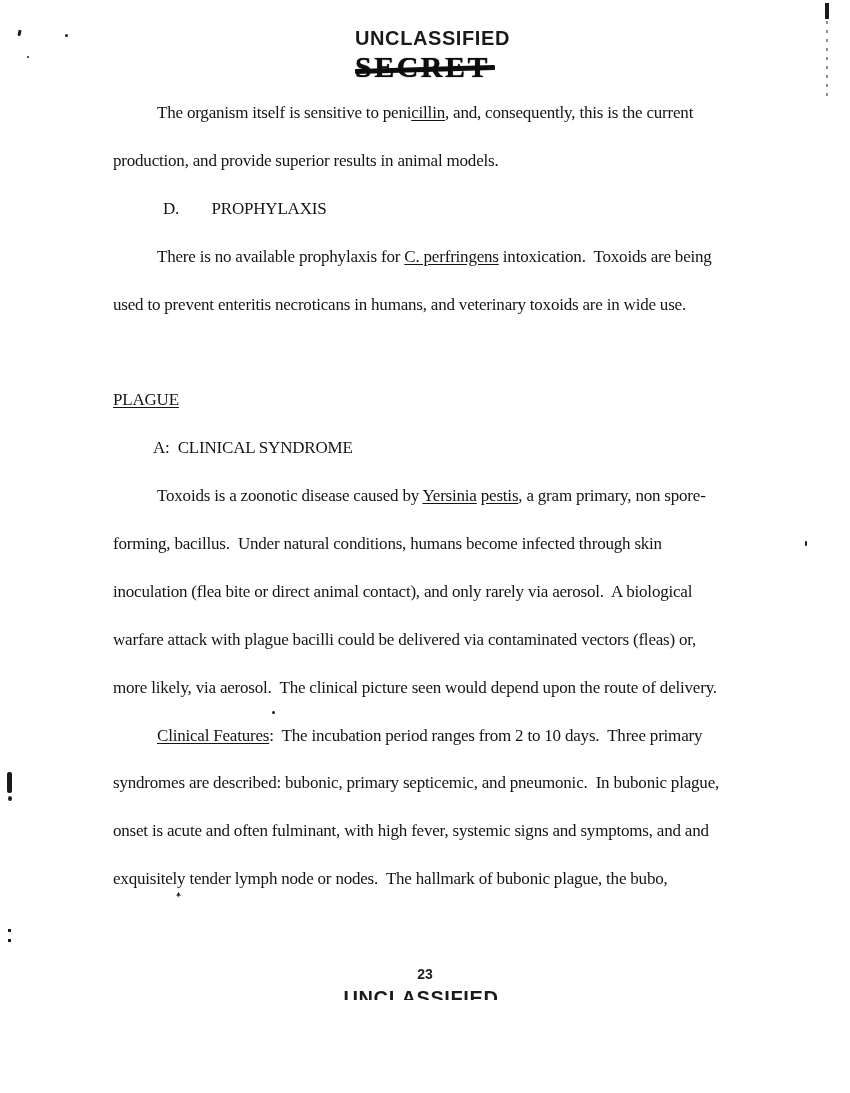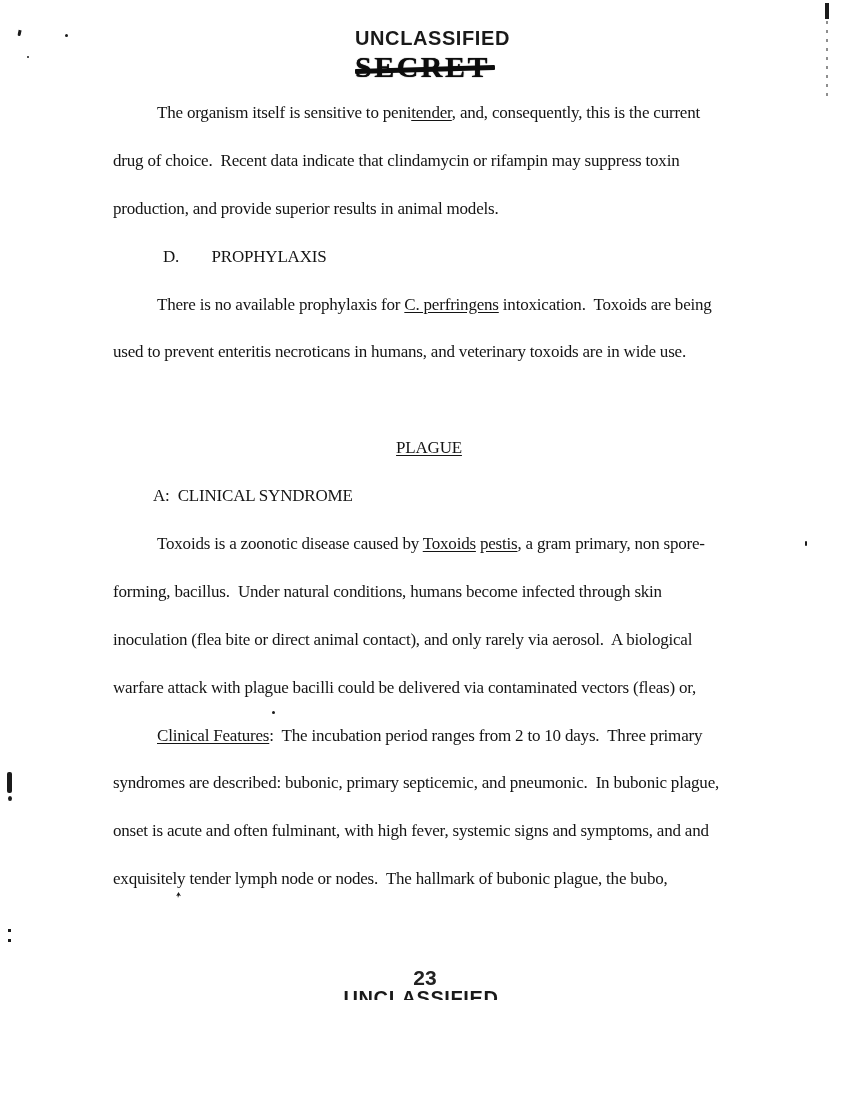--- a/index.html
+++ b/index.html
@@ -16,21 +16,21 @@
   .secret-top .secret-text{filter:blur(0.3px);text-shadow:0 0 1px #000;}
   .secret-bottom{top:1014px;left:-16px;font-size:31px;letter-spacing:4px;}
   .secret-bottom .secret-text{filter:blur(0.5px);
       -webkit-mask-image:linear-gradient(97deg,#000 18%,rgba(0,0,0,.85) 35%,rgba(0,0,0,.30) 60%,rgba(0,0,0,.18) 78%,rgba(0,0,0,.5) 100%);
       mask-image:linear-gradient(97deg,#000 18%,rgba(0,0,0,.85) 35%,rgba(0,0,0,.30) 60%,rgba(0,0,0,.18) 78%,rgba(0,0,0,.5) 100%);}
   .strike{position:absolute;height:5px;background:#0d0d0d;border-radius:1px;}
   .strike-top{top:67px;left:355px;width:140px;transform:rotate(-1.6deg);}
   .strike-bottom{top:1030px;left:336px;width:170px;transform:rotate(-1deg);filter:blur(0.3px);}
 
   .f-pagenum{position:absolute;top:966px;left:0;right:0;text-align:center;
-             font-family:"Liberation Sans",sans-serif;font-size:21px;font-weight:600;color:#222;}
+             font-family:"Liberation Sans",sans-serif;font-size:14px;font-weight:600;color:#222;}
   .f-unclass{position:absolute;top:987px;left:-8px;right:0;text-align:center;
              font-family:"Liberation Sans",sans-serif;font-weight:700;font-size:20px;
              letter-spacing:0.6px;color:#1a1a1a;}
 
   
   .stamp{position:absolute;left:534px;top:969px;transform:rotate(4.6deg);transform-origin:0 0;
          font-family:"Liberation Sans",sans-serif;font-size:15px;color:var(--stamp,#3f3f3f);
          letter-spacing:1.4px;filter:blur(0.35px);white-space:pre;}
   .stamp-row{line-height:21px;}
   .stamp-val{margin-left:15px;}
@@ -66,33 +66,33 @@
 
 <div class="page">
 
   <div class="h-unclass">UNCLASSIFIED</div>
   <div class="secret-wrap secret-top">
     <span class="secret-text">SECRET</span>
   </div>
   <div class="strike strike-top"></div>
 
   <div class="body-text" id="body-lines">
-      <div class="line ind"><span>The organism itself is sensitive to peni</span><span class="u">tender</span><span>, and, consequently, this is the current</span></div>
-      <div class="line"><span>drug of choice.  Recent data indicate that clindamycin or rifampin may suppress toxin</span></div>
+      <div class="line ind"><span>The organism itself is sensitive to peni</span><span class="u">cillin</span><span>, and, consequently, this is the current</span></div>
       <div class="line"><span>production, and provide superior results in animal models.</span></div>
       <div class="line ind2 b"><span>D.        PROPHYLAXIS</span></div>
       <div class="line ind"><span>There is no available prophylaxis for </span><span class="u">C. perfringens</span><span> intoxication.  Toxoids are being</span></div>
       <div class="line"><span>used to prevent enteritis necroticans in humans, and veterinary toxoids are in wide use.</span></div>
       <div class="line"></div>
-      <div class="line" style="text-align: center;"><span class="b u">PLAGUE</span></div>
+      <div class="line" style=""><span class="b u">PLAGUE</span></div>
       <div class="line ind3 b"><span>A:  CLINICAL SYNDROME</span></div>
-      <div class="line ind"><span>Toxoids is a zoonotic disease caused by </span><span class="u">Toxoids</span><span> </span><span class="u">pestis</span><span>, a gram primary, non spore-</span></div>
+      <div class="line ind"><span>Toxoids is a zoonotic disease caused by </span><span class="u">Yersinia</span><span> </span><span class="u">pestis</span><span>, a gram primary, non spore-</span></div>
       <div class="line"><span>forming, bacillus.  Under natural conditions, humans become infected through skin</span></div>
       <div class="line"><span>inoculation (flea bite or direct animal contact), and only rarely via aerosol.  A biological</span></div>
       <div class="line"><span>warfare attack with plague bacilli could be delivered via contaminated vectors (fleas) or,</span></div>
+      <div class="line"><span>more likely, via aerosol.  The clinical picture seen would depend upon the route of delivery.</span></div>
       <div class="line ind"><span class="u">Clinical Features</span><span>:  The incubation period ranges from 2 to 10 days.  Three primary</span></div>
       <div class="line"><span>syndromes are described: bubonic, primary septicemic, and pneumonic.  In bubonic plague,</span></div>
       <div class="line"><span>onset is acute and often fulminant, with high fever, systemic signs and symptoms, and and</span></div>
       <div class="line"><span>exquisitely tender lymph node or nodes.  The hallmark of bubonic plague, the bubo,</span></div>
     </div>
 
   <div class="f-pagenum">23</div>
   <div class="f-unclass">UNCLASSIFIED</div>
   <div class="secret-wrap secret-bottom">
     <span class="secret-text">SECRET</span>

